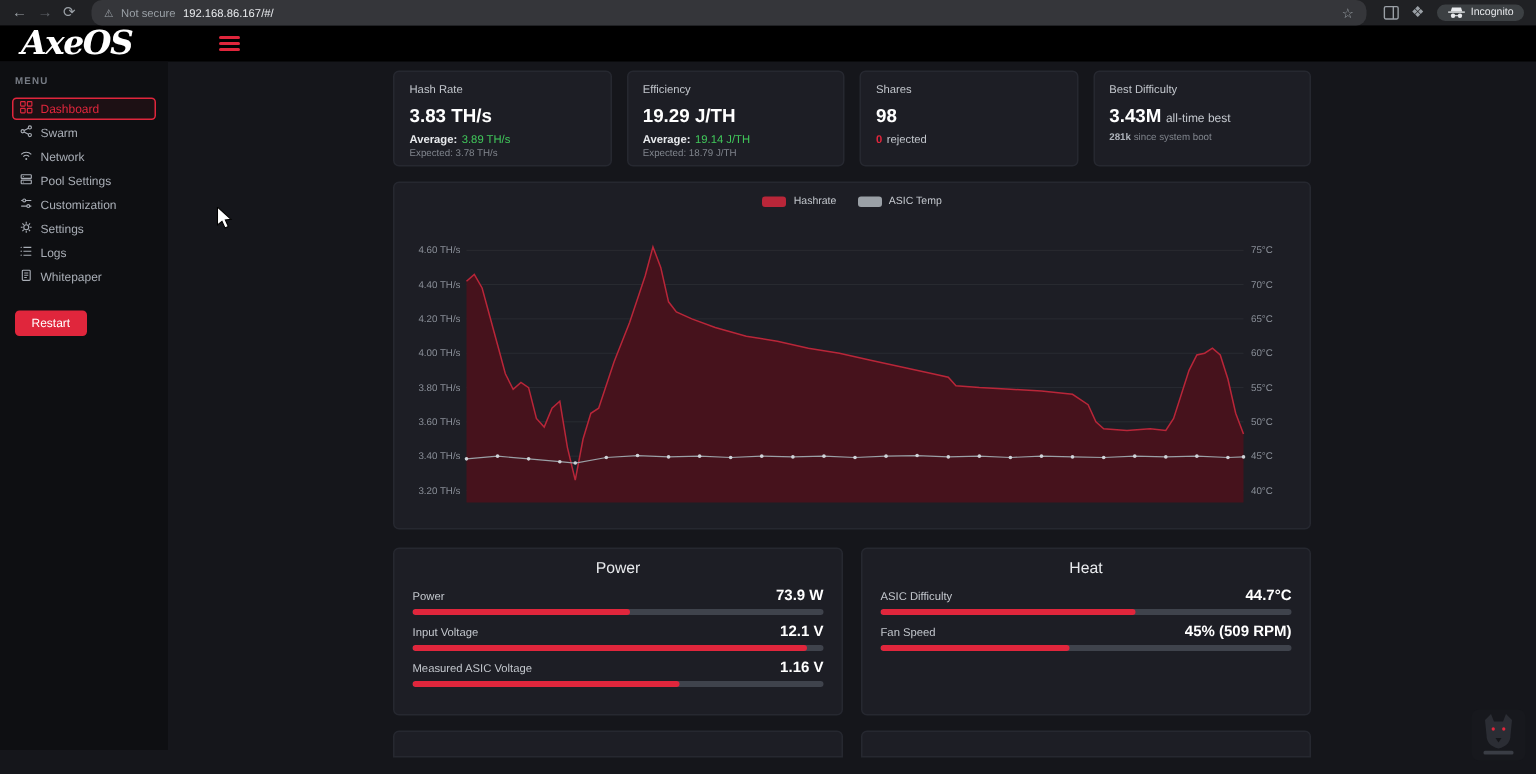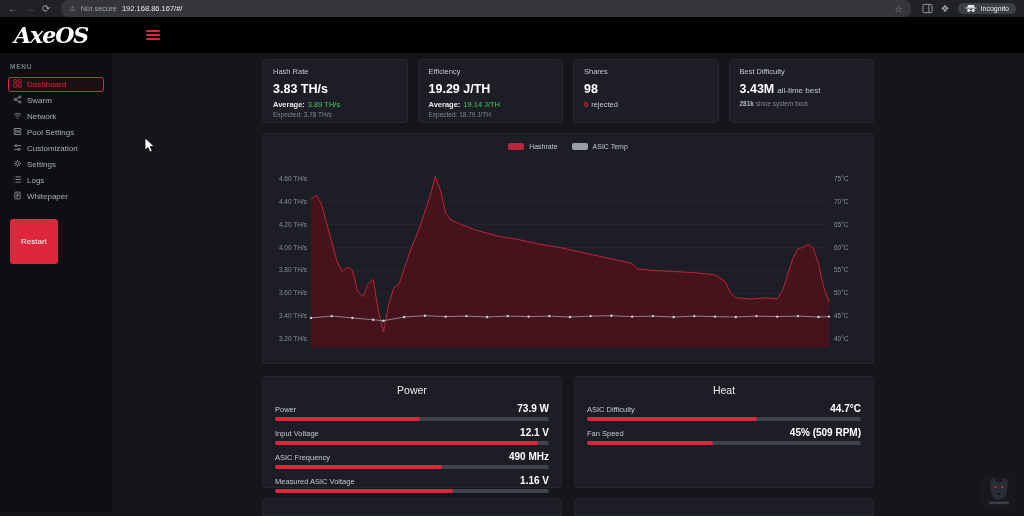--- a/index.html
+++ b/index.html
@@ -14,33 +14,33 @@
   .omnibox .warn { color:#9aa0a6; font-size:7px; }
   .omnibox .sec { color:#9aa0a6; font-size:7.5px; }
   .omnibox .url { color:#e8eaed; font-size:7.5px; flex:1; }
   .omnibox .star { color:#9aa0a6; font-size:9px; }
   .right-icos { display:flex; align-items:center; gap:8px; }
   .right-icos svg { display:block; }
   .incog { display:flex; align-items:center; gap:4px; background:#3c4043; border-radius:8px; padding:1px 7px; }
   .incog span { color:#e8eaed; font-size:7px; }
 
   
-  .app-header { height:36px; background:#000; display:flex; align-items:center; padding:0 14px; }
+  .app-header { height:24px; background:#000; display:flex; align-items:center; padding:0 14px; }
   .logo { color:#fff; font-family:"DejaVu Serif", serif; font-weight:bold; font-size:22px; letter-spacing:-1px; font-style:italic; }
   .hamburger { margin-left:58px; width:14px; display:flex; flex-direction:column; gap:2px; cursor:pointer; }
   .hamburger i { display:block; height:2px; background:var(--accent); border-radius:1px; }
 
   
   .app-body { display:flex; height:459px; }
   .sidebar { width:112px; background:#0e0f12; padding:8px 8px 0; flex-shrink:0; }
   .menu-label { color:#777c85; font-size:6.5px; letter-spacing:0.8px; margin:2px 0 7px 2px; font-weight:bold; }
   .nav-item { display:flex; align-items:center; gap:5px; height:15px; padding:0 4px; margin-bottom:1px; border-radius:3px; color:#a9aeb6; font-size:8px; border:1px solid transparent; cursor:pointer; }
   .nav-item svg { flex-shrink:0; }
   .nav-item.active { color:var(--accent); border-color:var(--accent); background:rgba(224,38,60,0.07); }
-  .restart-btn { margin:14px 0 0 2px; background:var(--accent); color:#fff; border:none; border-radius:3px; font-size:8px; padding:18px 11px; cursor:pointer; font-family:inherit; }
+  .restart-btn { margin:14px 0 0 2px; background:var(--accent); color:#fff; border:none; border-radius:3px; font-size:8px; padding:4px 11px; cursor:pointer; font-family:inherit; }
 
   .main { flex:1; display:flex; justify-content:center; padding-top:6px; }
   .content { width:612px; }
 
   
   .stat-row { display:flex; gap:10px; margin-bottom:10px; }
   .card { background:#1d1e25; border:1px solid #262830; border-radius:4px; }
   .stat-card { flex:1; height:64px; padding:7px 10px; }
   .stat-title { color:#c3c7cd; font-size:7.5px; margin-bottom:6px; }
   .stat-value { color:#fff; font-size:12.5px; font-weight:bold; margin-bottom:4px; }
@@ -321,29 +321,20 @@
               <div class="meter-head">
                   <span class="meter-label">Input Voltage</span>
                   <span class="meter-value">12.1 V</span>
                 </div>
               <div class="meter-track">
                   <div class="meter-fill" style="width: 96%;"></div>
                 </div>
             </div>
             <div class="meter-row">
               <div class="meter-head">
-                  <span class="meter-label">ASIC Frequency</span>
-                  <span class="meter-value">490 MHz</span>
-                </div>
-              <div class="meter-track">
-                  <div class="meter-fill" style="width: 61%;"></div>
-                </div>
-            </div>
-            <div class="meter-row">
-              <div class="meter-head">
                   <span class="meter-label">Measured ASIC Voltage</span>
                   <span class="meter-value">1.16 V</span>
                 </div>
               <div class="meter-track">
                   <div class="meter-fill" style="width: 65%;"></div>
                 </div>
             </div>
           </div>
 
           <div class="card panel">

